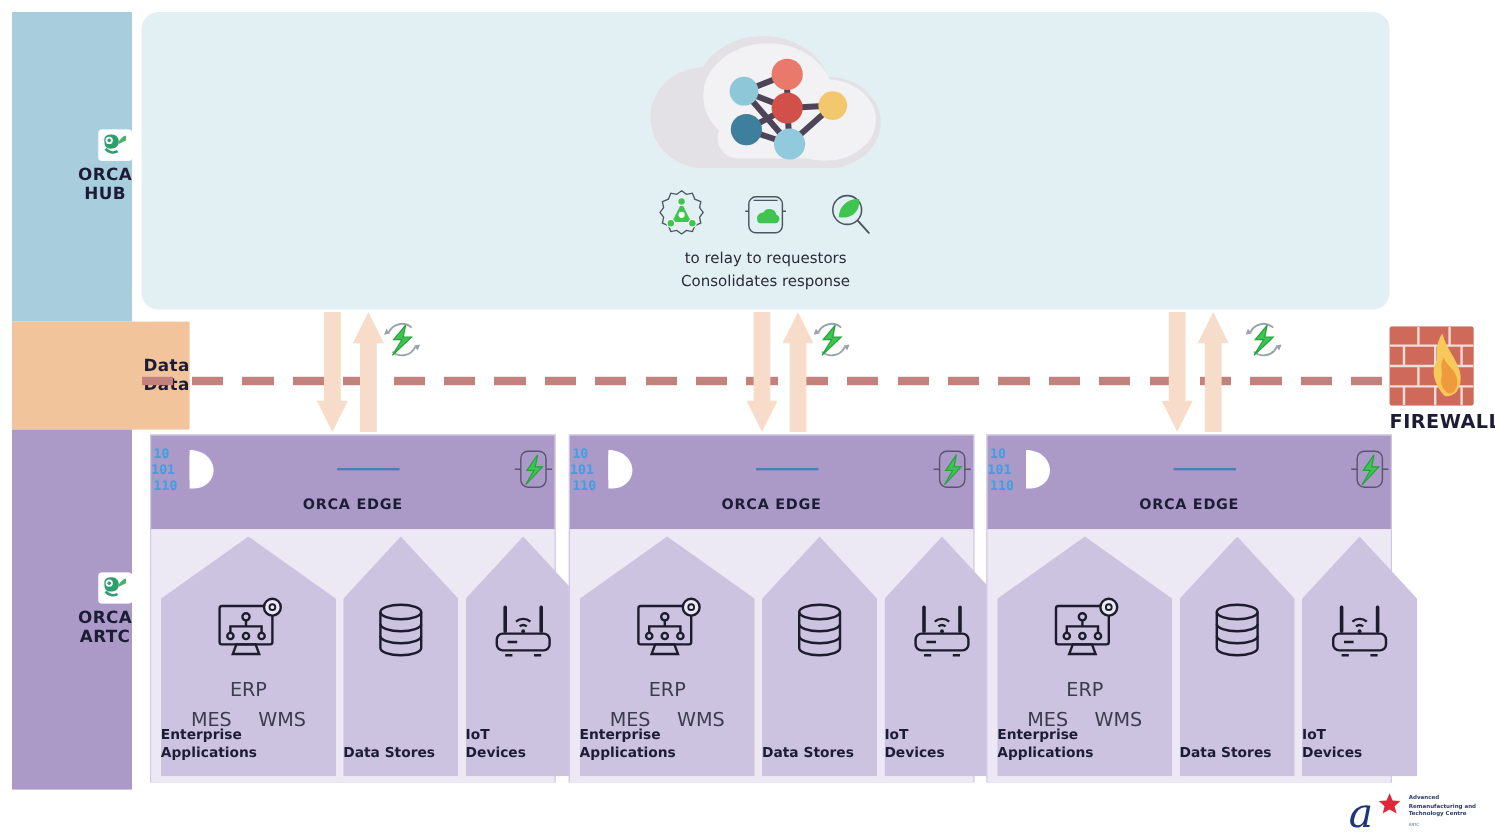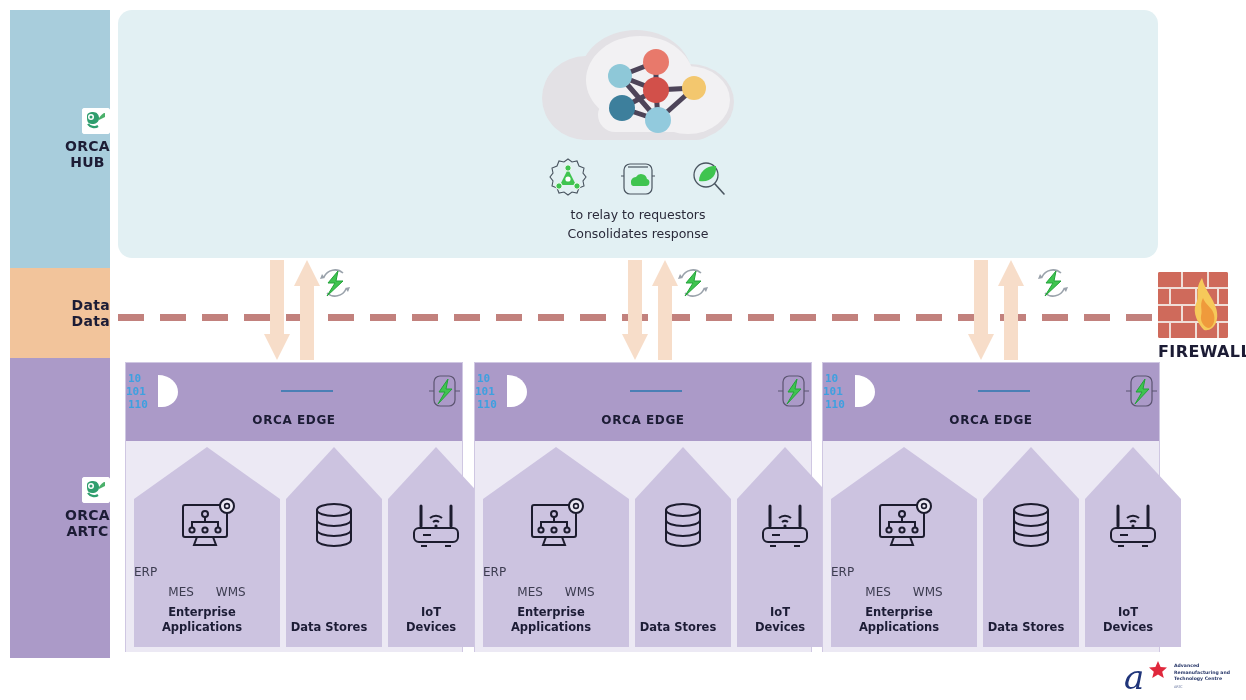--- a/index.html
+++ b/index.html
@@ -5,21 +5,21 @@
   html,body{margin:0;padding:0;background:#ffffff;}
   body{width:1246px;height:700px;position:relative;overflow:hidden;
        font-family:"DejaVu Sans","Liberation Sans",sans-serif;}
 
   .stage{position:absolute;inset:0;}
 
   
   .band{position:absolute;left:10px;width:100px;display:flex;flex-direction:column;
         align-items:flex-end;justify-content:center;gap:4px;}
   .band-hub{top:10px;height:258px;background:#a8cddc;}
-  .band-flow{top:268px;height:90px;background:#f2c49b;}
+  .band-flow{top:268px;height:90px;background:#f2c49b;padding-left:48px;}
   .band-edge{top:358px;height:300px;background:#ab9ac8;}
 
   .band-label{font-weight:bold;font-size:14px;line-height:1.15;color:#1c1c35;
               text-align:center;letter-spacing:.3px;}
 
   .orca-logo{width:28px;height:26px;background:#ffffff;border-radius:3px;
              position:relative;display:block;}
 
   
   .hub-panel{position:absolute;left:118px;top:10px;width:1040px;height:248px;
@@ -66,24 +66,24 @@
   .edge-body{position:relative;height:211px;background:#ece9f4;}
 
   .pent{position:absolute;top:6px;height:200px;background:#ccc3e0;
         clip-path:polygon(50% 0%,100% 26%,100% 100%,0% 100%,0% 26%);}
   .pent-1{left:8px;width:146px;}
   .pent-2{left:160px;width:96px;}
   .pent-3{left:262px;width:96px;}
 
   .pent-icon{position:absolute;left:0;right:0;top:48px;height:62px;
              display:flex;align-items:center;justify-content:center;}
-  .pent-sub{position:absolute;left:0;right:0;top:118px;font-size:12px;color:#3c3c50;
-            }
+  .pent-sub{position:absolute;left:0;right:0;top:118px;font-size:16px;color:#3c3c50;
+            text-align:center;}
   .sub-row{display:flex;justify-content:center;gap:22px;margin-top:6px;}
-  .pent-name{position:absolute;left:0;right:10px;bottom:12px;text-align:center;
+  .pent-name{position:absolute;left:0;right:10px;bottom:12px;
              font-size:11.5px;font-weight:bold;color:#1c1c35;line-height:1.3;}
 
   
   .artc{position:absolute;left:1124px;top:656px;width:118px;height:40px;
         display:flex;align-items:center;gap:4px;}
   .artc-txt{font-size:4.6px;color:#2b3a6b;line-height:1.45;font-weight:bold;}
   .artc-abbr{font-size:3.4px;color:#5a6a96;margin-top:2px;}
 </style>
 </head>
 <body>

